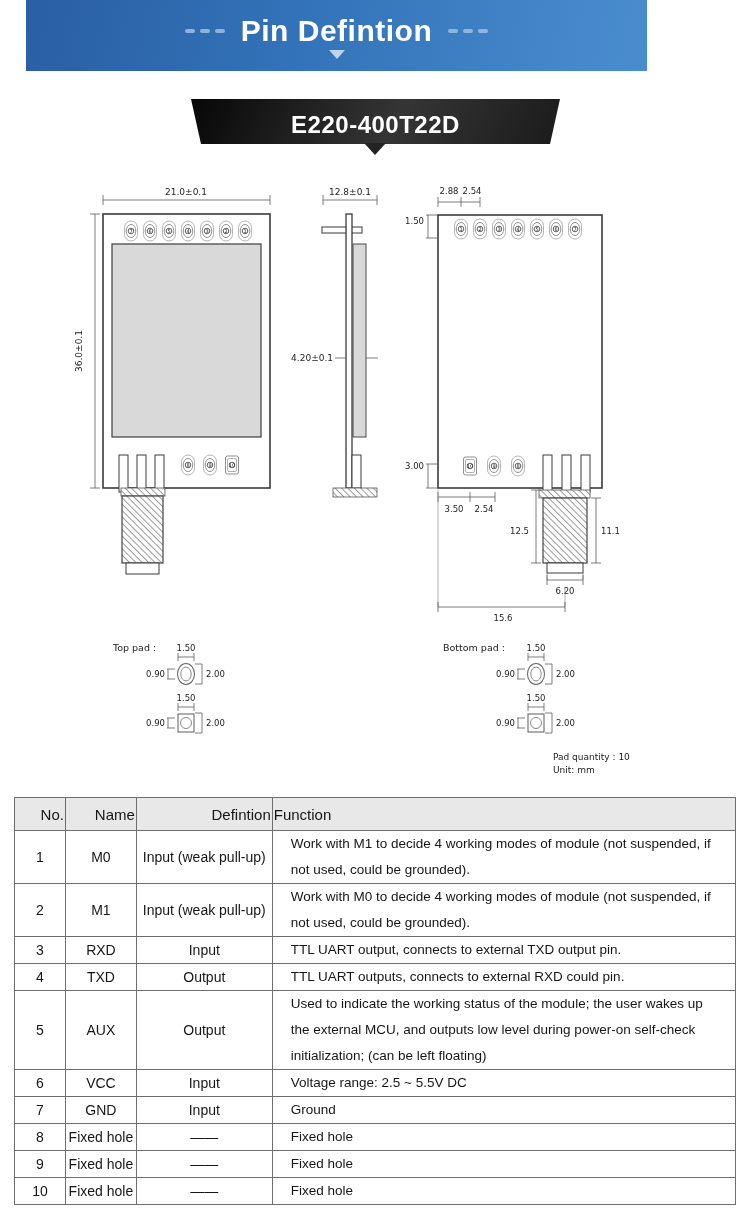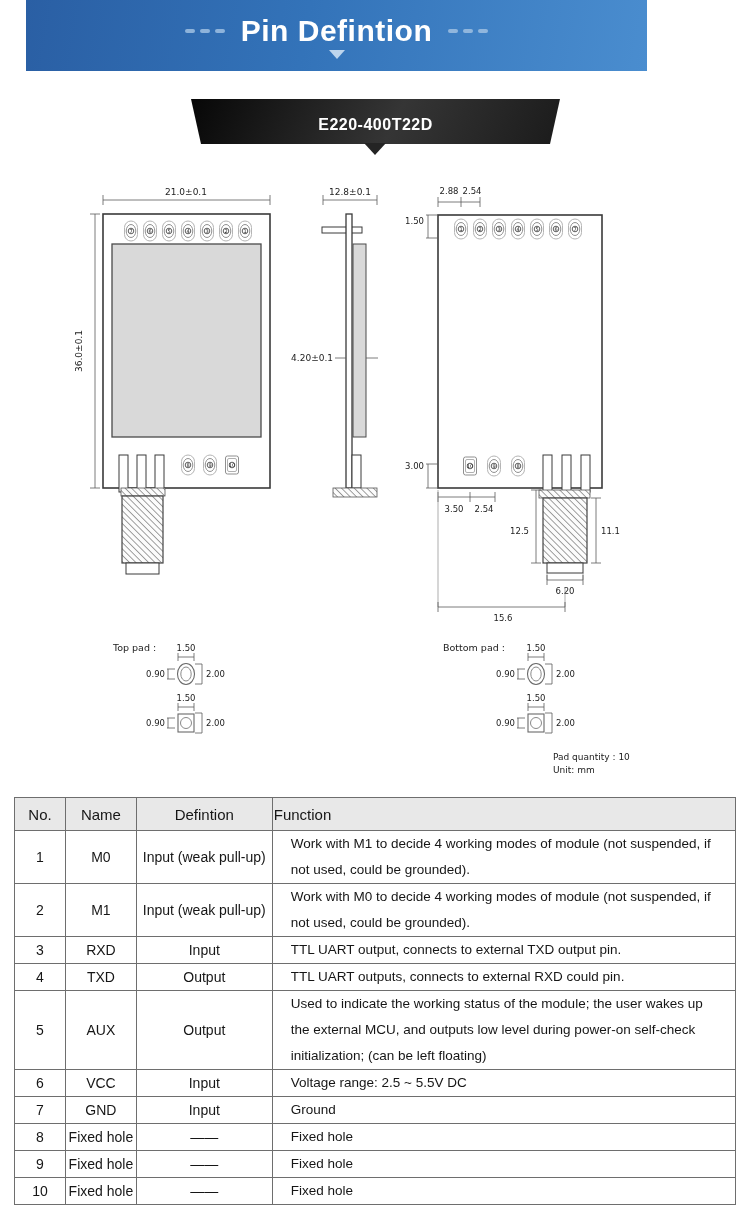--- a/index.html
+++ b/index.html
@@ -16,21 +16,21 @@
   .dash{width:10px;height:4px;border-radius:2px;background:#9fc0e2;opacity:.85;}
   .hero-caret{position:absolute;left:50%;top:50px;transform:translateX(-50%);
               width:0;height:0;border-left:8px solid transparent;
               border-right:8px solid transparent;border-top:9px solid #bdd5ed;}
 
   
   .banner{position:absolute;top:99px;left:191px;width:369px;height:45px;
           background:linear-gradient(115deg,#070707 0%,#353535 55%,#1b1b1b 100%);
           clip-path:polygon(0 0,100% 0,calc(100% - 10px) 100%,10px 100%);
           display:flex;align-items:center;justify-content:center;}
-  .banner-text{color:#fff;font-size:16px;font-weight:bold;letter-spacing:.5px;margin-top:6px;}
+  .banner-text{color:#fff;font-size:24px;font-weight:bold;letter-spacing:.5px;margin-top:6px;}
   .banner-caret{position:absolute;top:143px;left:364px;width:0;height:0;
           border-left:11px solid transparent;border-right:11px solid transparent;
           border-top:12px solid #242424;}
 
   
   .drawing{position:absolute;top:160px;left:0;}
   .drawing text{font-family:"DejaVu Sans",sans-serif;fill:#222;}
   .dim{font-size:9px;}
   .dims{font-size:8.5px;}
   .lbl{font-size:9.5px;}
@@ -41,21 +41,21 @@
   line.d{stroke:#5a5a5a;stroke-width:.8;}
   line.x{stroke:#8a8a8a;stroke-width:.7;}
 
   
   .pin-table{position:absolute;top:797px;left:14px;width:722px;
              border-collapse:collapse;color:#161616;
              font-family:"Liberation Sans","DejaVu Sans",sans-serif;}
   .pin-table th,.pin-table td{border:1px solid #6e6e6e;}
   .pin-table{border:1.5px solid #444;}
   .pin-table th{background:#e8e8e8;font-weight:400;font-size:15px;height:30px;
-                text-align:center;}
+                text-align:right;}
   .pin-table th.fn{text-align:left;}
   .pin-table td{font-size:14px;line-height:26px;text-align:center;padding:0 2px;
                 vertical-align:middle;}
   .pin-table td.fn{text-align:left;padding:0 22px 0 18px;font-size:13.5px;}
 </style>
 </head>
 <body>
 
 <div class="page">
 

